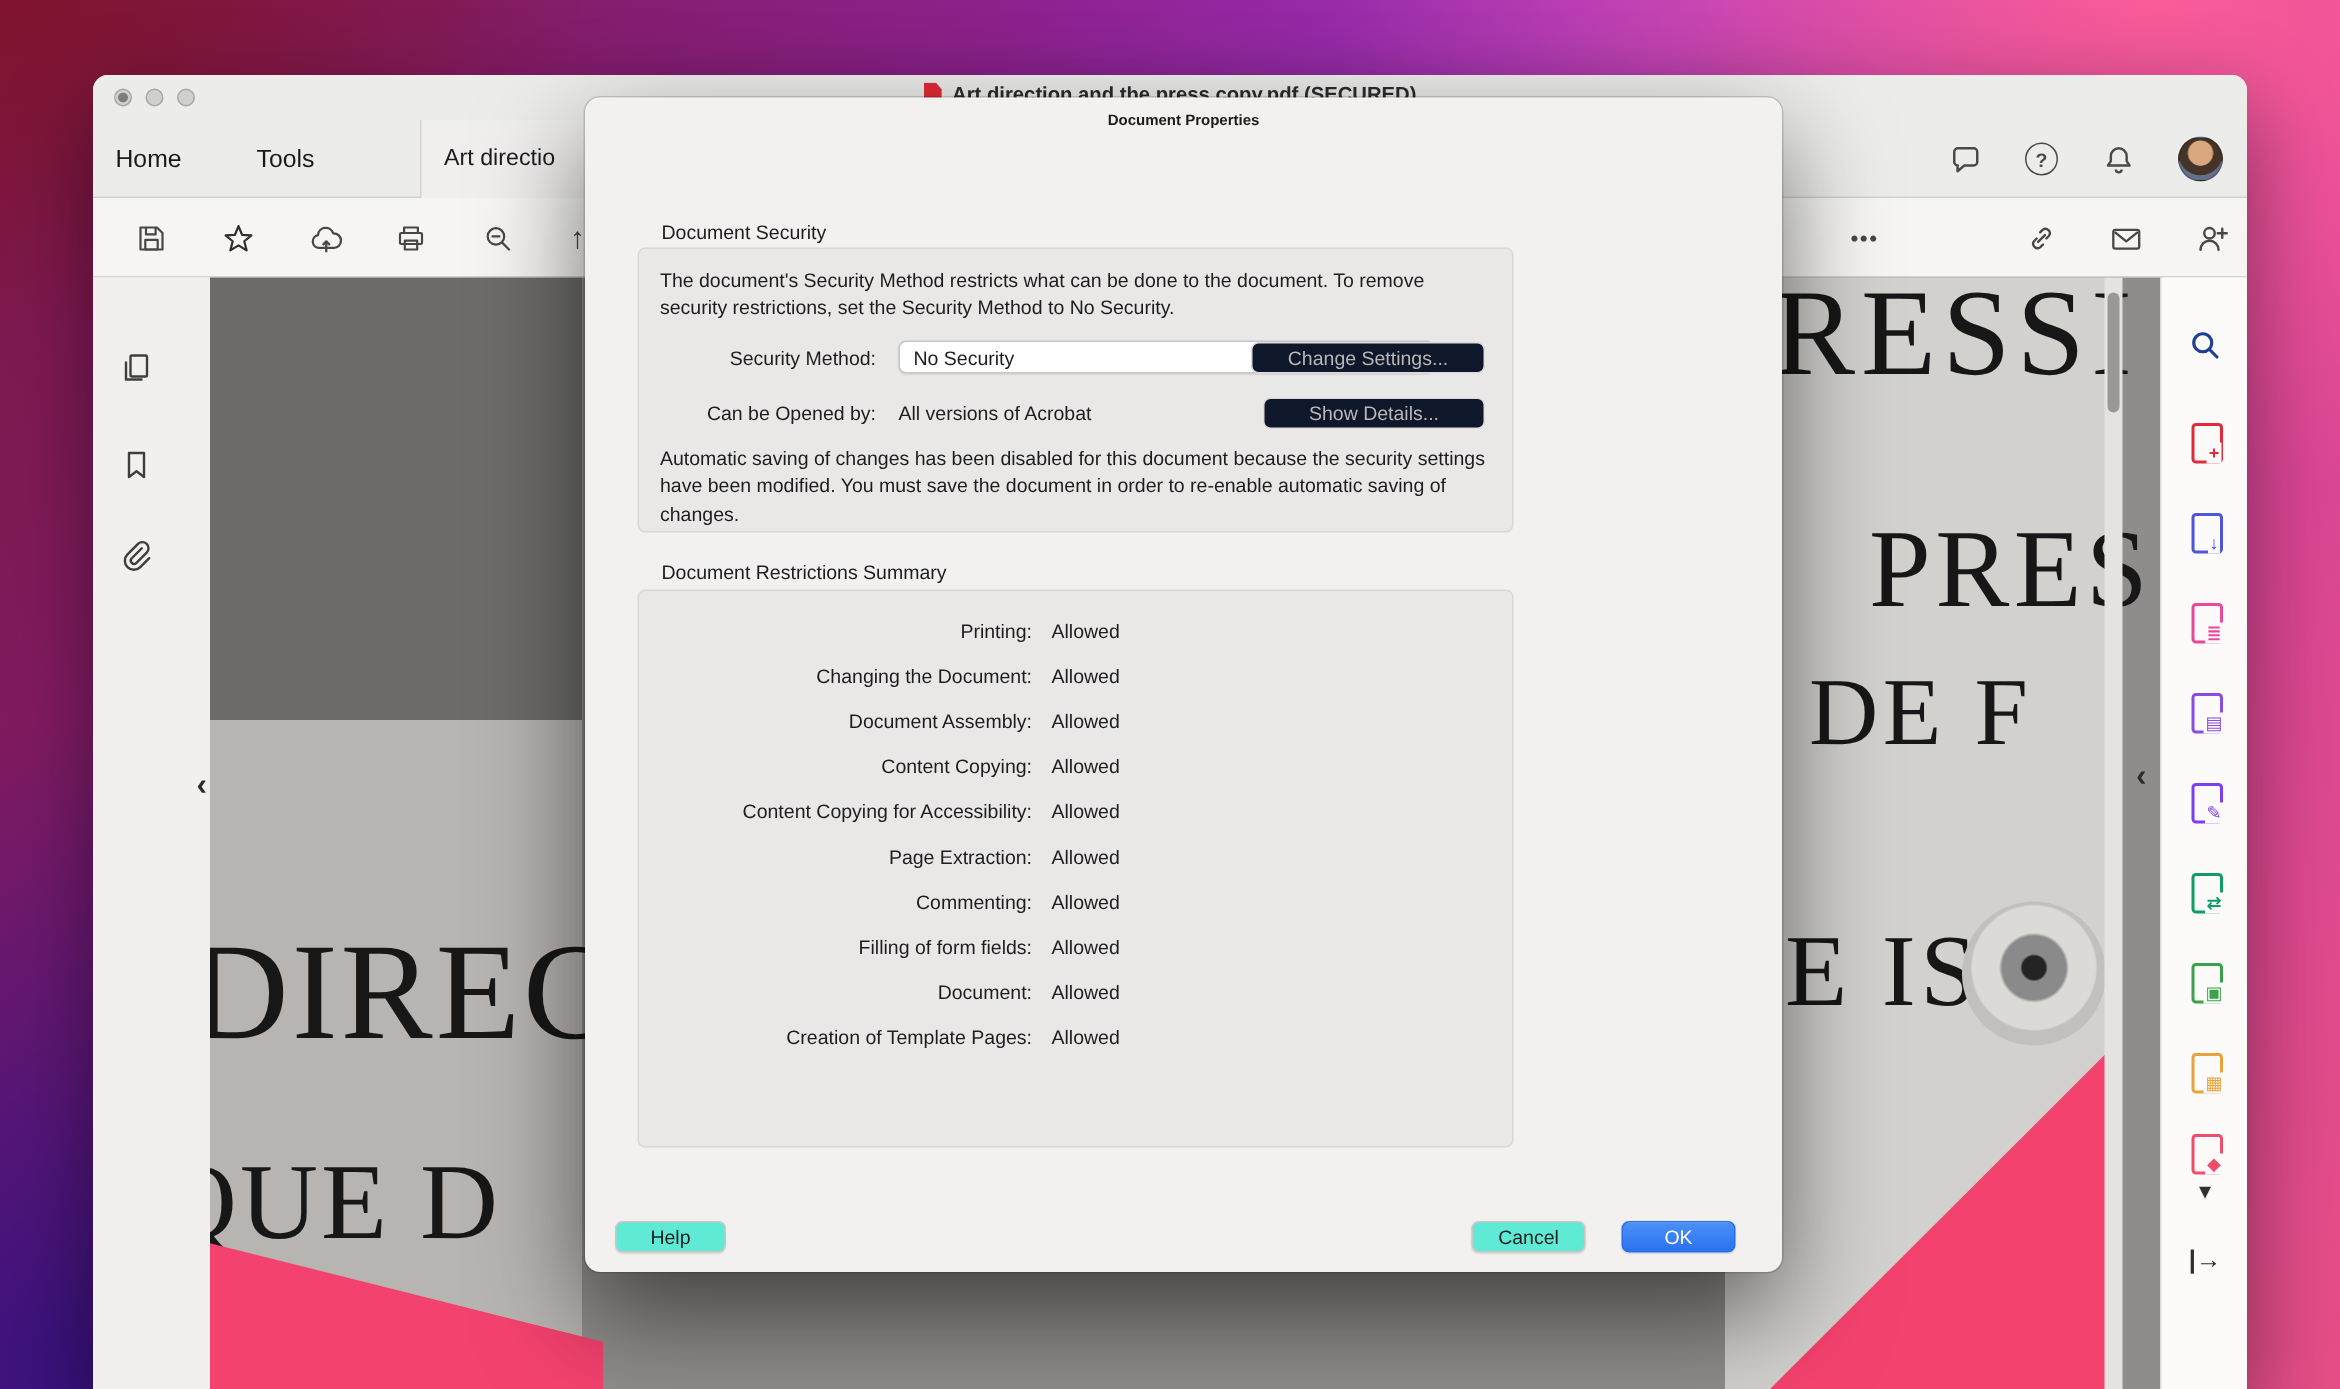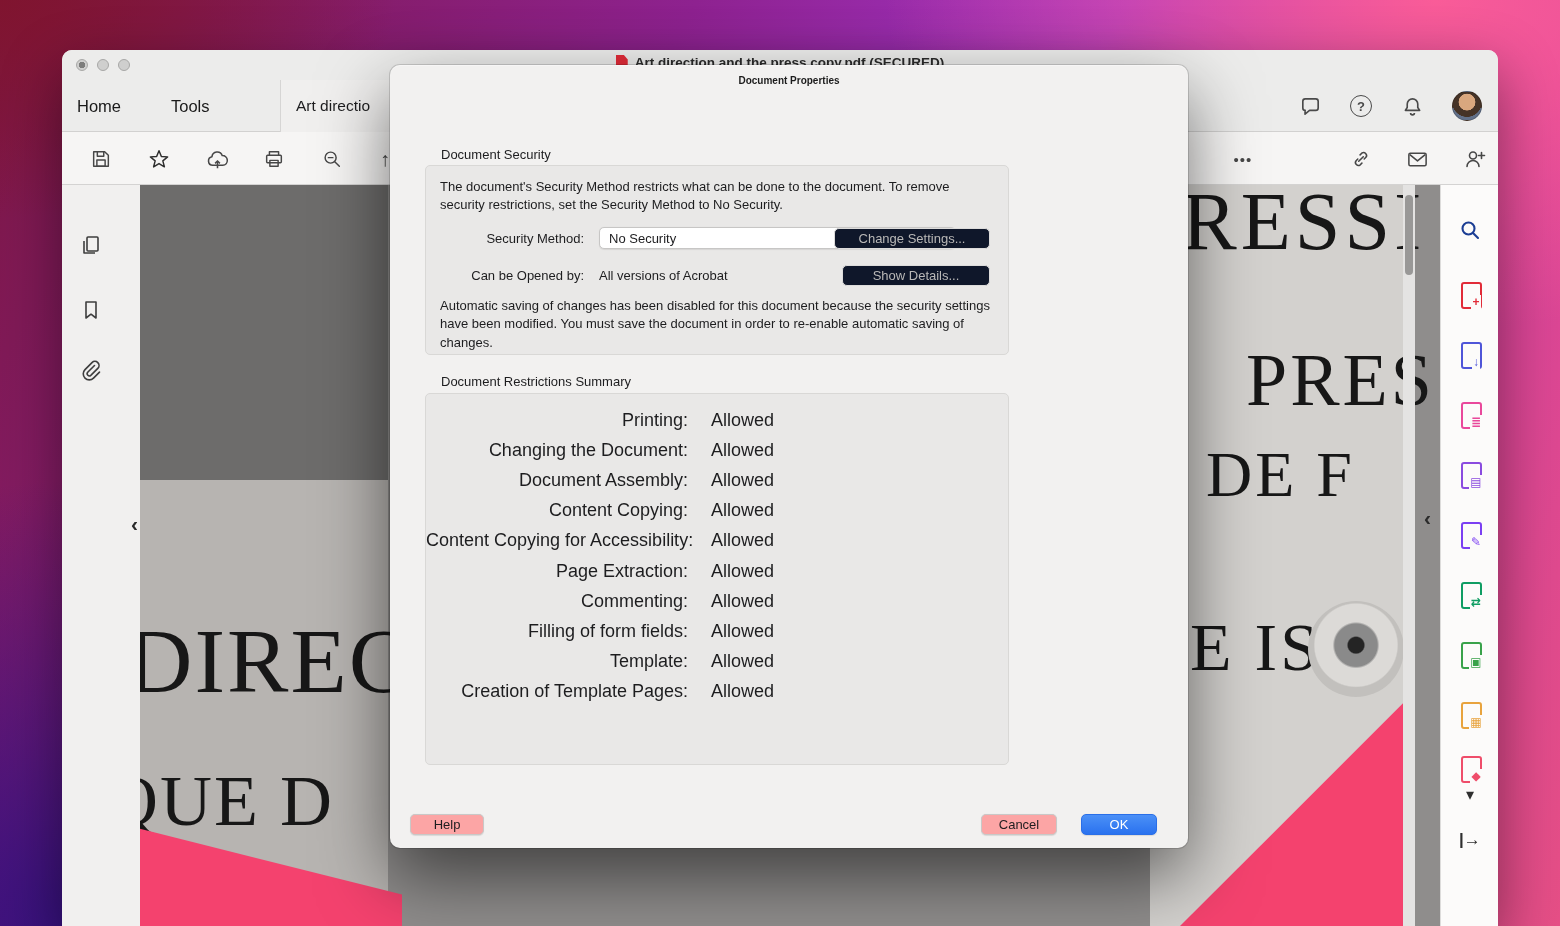--- a/index.html
+++ b/index.html
@@ -73,23 +73,23 @@
   .s-label{width:144px;text-align:right;font-size:13px;white-space:nowrap;flex:none}
   .s-value{margin-left:15px;font-size:13px;white-space:nowrap}
   .select{margin-left:15px;width:357px;height:22px;background:#fff;border:1px solid #c7c6c5;border-radius:5px;position:relative;
     font-size:13px;display:flex;align-items:center;padding-left:9px;box-shadow:0 .5px 1px rgba(0,0,0,.08)}
   .stepper{position:absolute;right:3px;top:2.5px;width:16px;height:16px;border-radius:4px;
     background:linear-gradient(#4f94f8,#2d6ff0);display:flex;align-items:center;justify-content:center}
   .btn{height:21px;border:1px solid #c9c8c7;border-radius:5px;background:#fff;font-size:13px;color:#1d1d1f;
     display:flex;align-items:center;justify-content:center;box-shadow:0 .5px 1px rgba(0,0,0,.08);white-space:nowrap}
   .btn.disabled{background:#0f172a;border-color:#dddcdb;color:#b9b8b7;box-shadow:none}
   .btn.side{position:absolute;top:1px;right:18px}
-  .r-row{display:grid;grid-template-columns:262px 1fr;column-gap:23px;height:30.2px;align-items:center;font-size:18px}
+  .r-row{display:grid;grid-template-columns:262px 1fr;column-gap:13px;height:30.2px;align-items:center;font-size:13px}
   .r-row .lab{text-align:right;white-space:nowrap}
-  .footer-btn{position:absolute;bottom:13px;height:21px;border:1px solid #c9c8c7;border-radius:5px;background:#fca5a5;
+  .footer-btn{position:absolute;bottom:13px;height:21px;border:1px solid #c9c8c7;border-radius:5px;background:#5eead4;
     font-size:13px;display:flex;align-items:center;justify-content:center;box-shadow:0 .5px 1px rgba(0,0,0,.1)}
   .footer-btn.primary{background:linear-gradient(#4b90f7,#2a72ef);border-color:#2a6fe8;color:#fff}
   svg{display:block}
 </style>
 </head>
 <body>
 
 <div class="desktop">
 
   <div class="window">
@@ -336,21 +336,21 @@
         </div>
       <div class="r-row">
           <span class="lab">Commenting:</span>
           <span>Allowed</span>
         </div>
       <div class="r-row">
           <span class="lab">Filling of form fields:</span>
           <span>Allowed</span>
         </div>
       <div class="r-row">
-          <span class="lab">Template:</span>
+          <span class="lab">Document:</span>
           <span>Allowed</span>
         </div>
       <div class="r-row">
           <span class="lab">Creation of Template Pages:</span>
           <span>Allowed</span>
         </div>
     </div>
 
     <div class="footer-btn" style="left:20px;width:74px">Help</div>
     <div class="footer-btn" style="right:131px;width:76px">Cancel</div>

